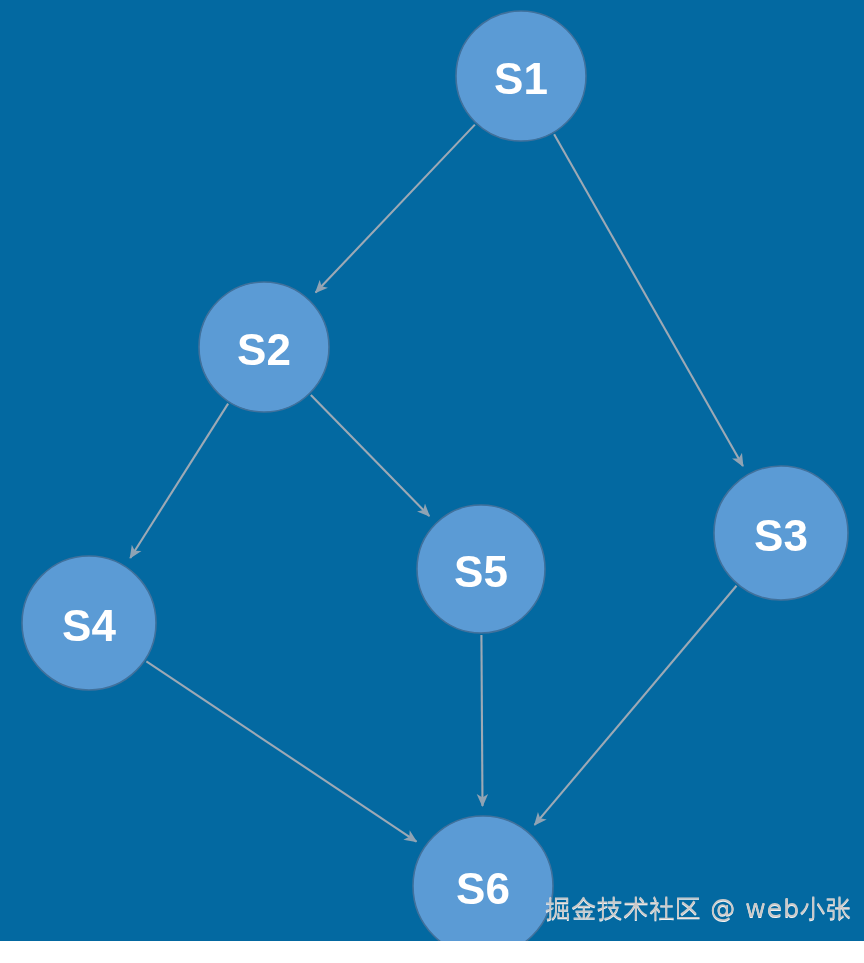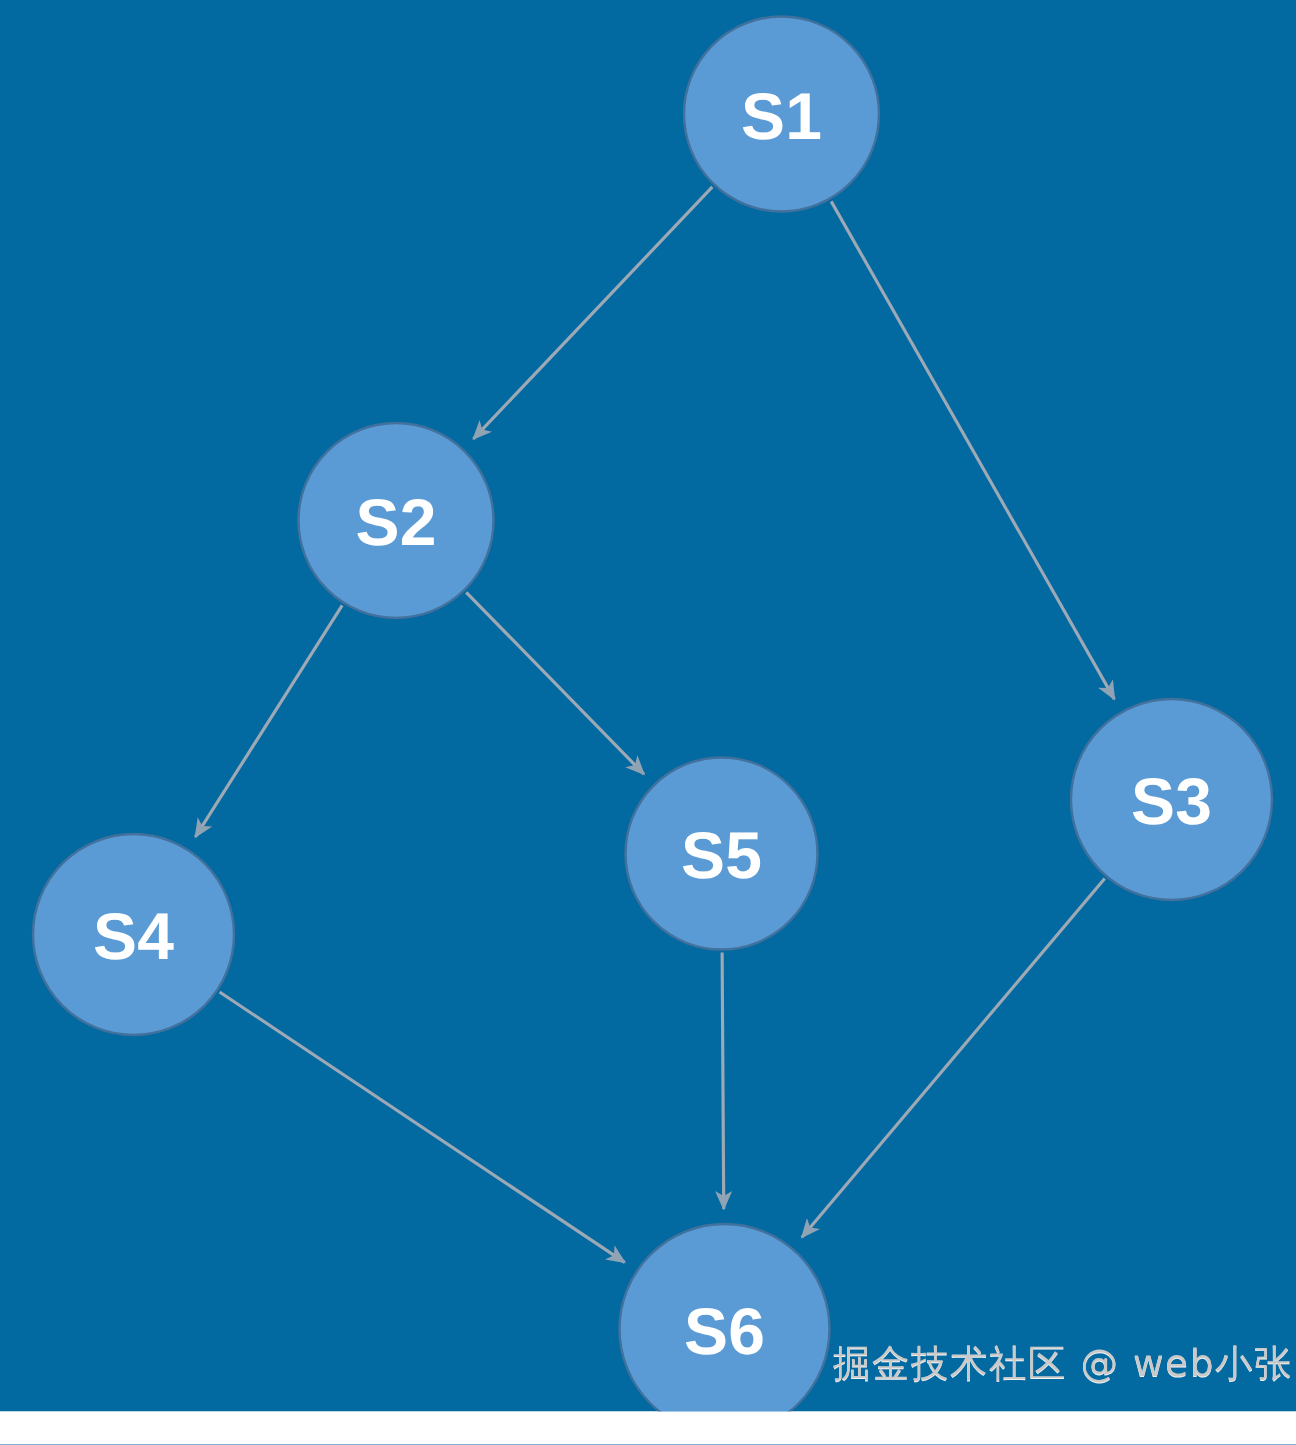--- a/index.html
+++ b/index.html
@@ -38,21 +38,21 @@
     dominant-baseline: central;
     paint-order: stroke;
   }
   .edge-line {
     stroke: #9DA9B5;
     stroke-width: 2.1;
     fill: none;
   }
   .watermark {
     position: absolute;
-    right: 2px;
+    right: 12px;
     bottom: 16px;
     font-family: "DejaVu Sans", sans-serif;
     font-size: 25px;
     color: #c9c9c9;
     letter-spacing: 1px;
     white-space: nowrap;
     text-shadow: 0 1px 0 #f3f3f3;
     user-select: none;
   }
 </style>

